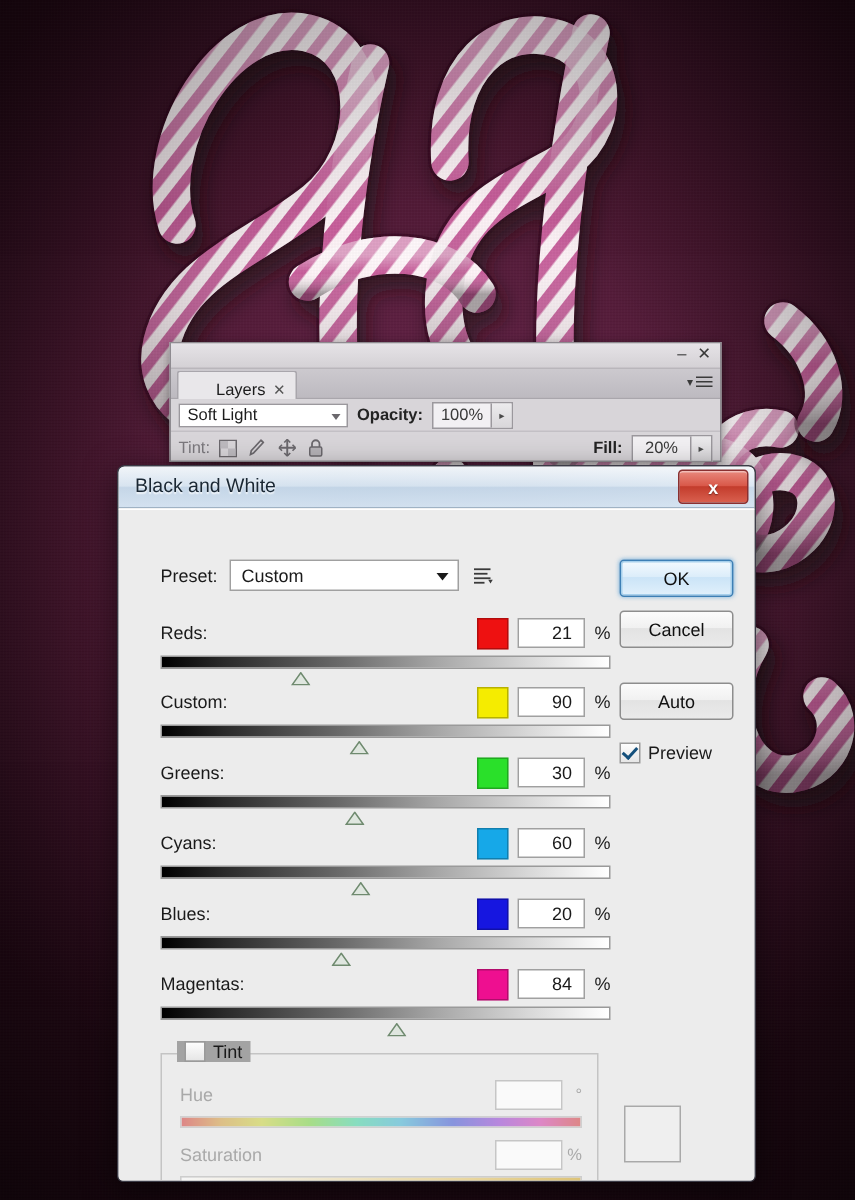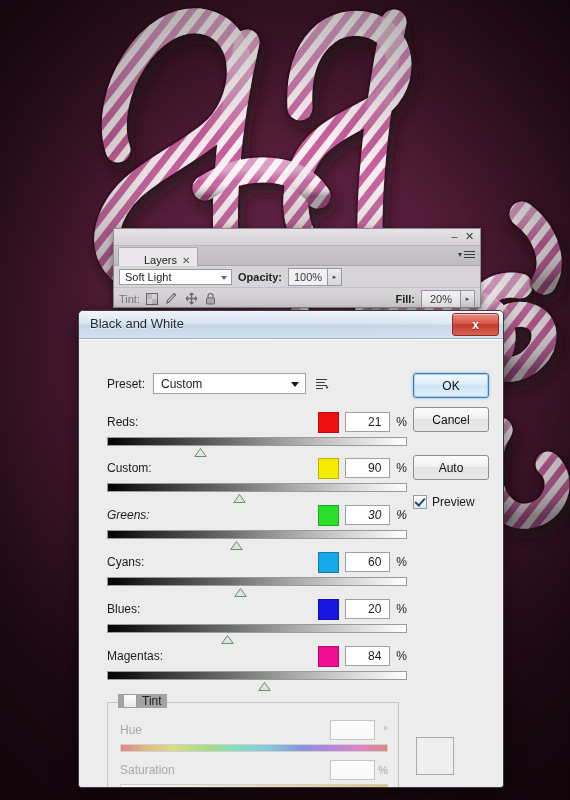--- a/index.html
+++ b/index.html
@@ -536,21 +536,21 @@
         </div>
         <div class="sr-track">
           <span class="sr-thumb" style="left:44%">
             <svg width="13" height="9" viewBox="0 0 13 9">
                 <path d="M6.5 0.5 L12.2 8.5 L0.8 8.5 Z" fill="#dfe6df" stroke="#6f8a6f"></path>
               </svg>
           </span>
         </div>
       </div>
 
-      <div class="slider-row" style="top:165px;font-style:italic;">
+      <div class="slider-row" style="top:165px;">
         <div class="sr-head">
           <span class="sr-name">Greens:</span>
           <span class="sr-right">
             <span class="sr-swatch" style="background:#2ae02a"></span>
             <span class="sr-input">30</span>
             <span class="sr-pct">%</span>
           </span>
         </div>
         <div class="sr-track">
           <span class="sr-thumb" style="left:43%">

